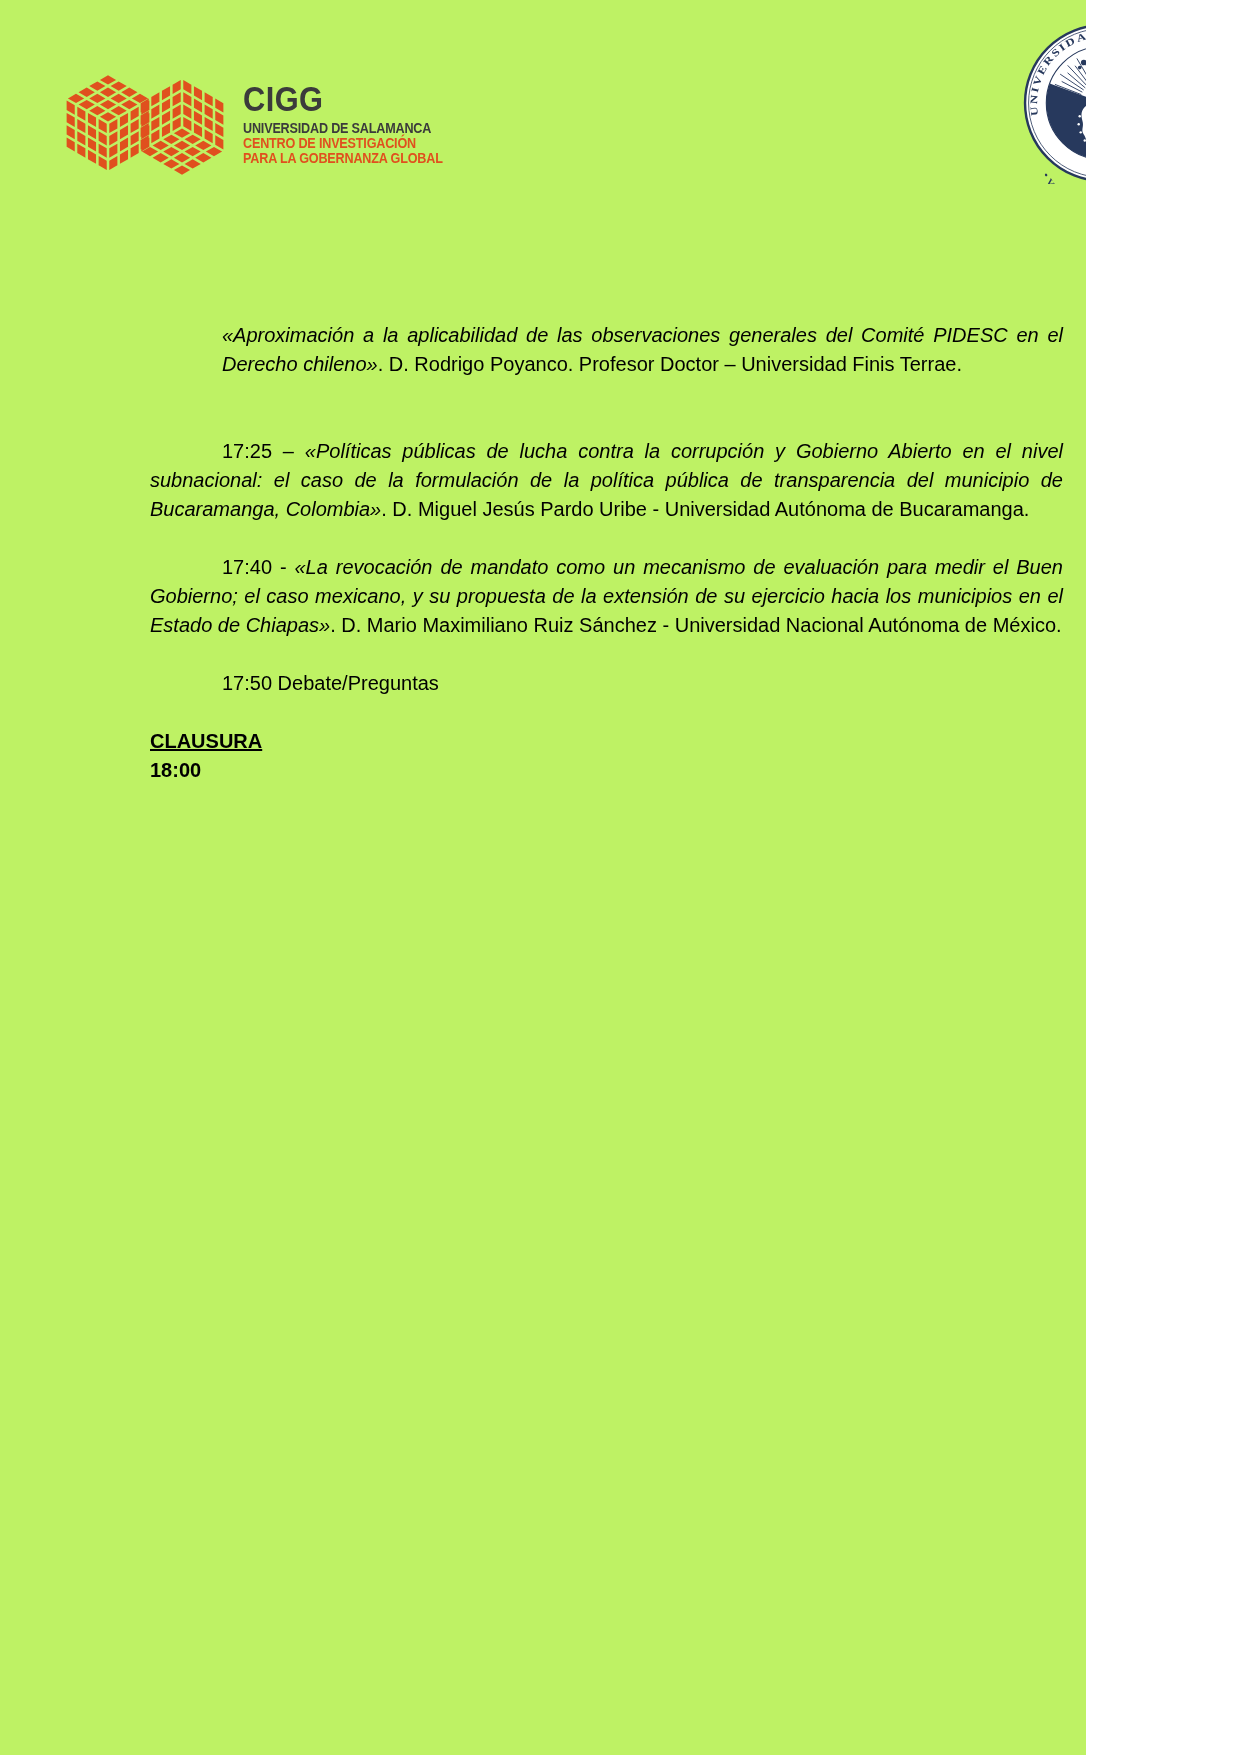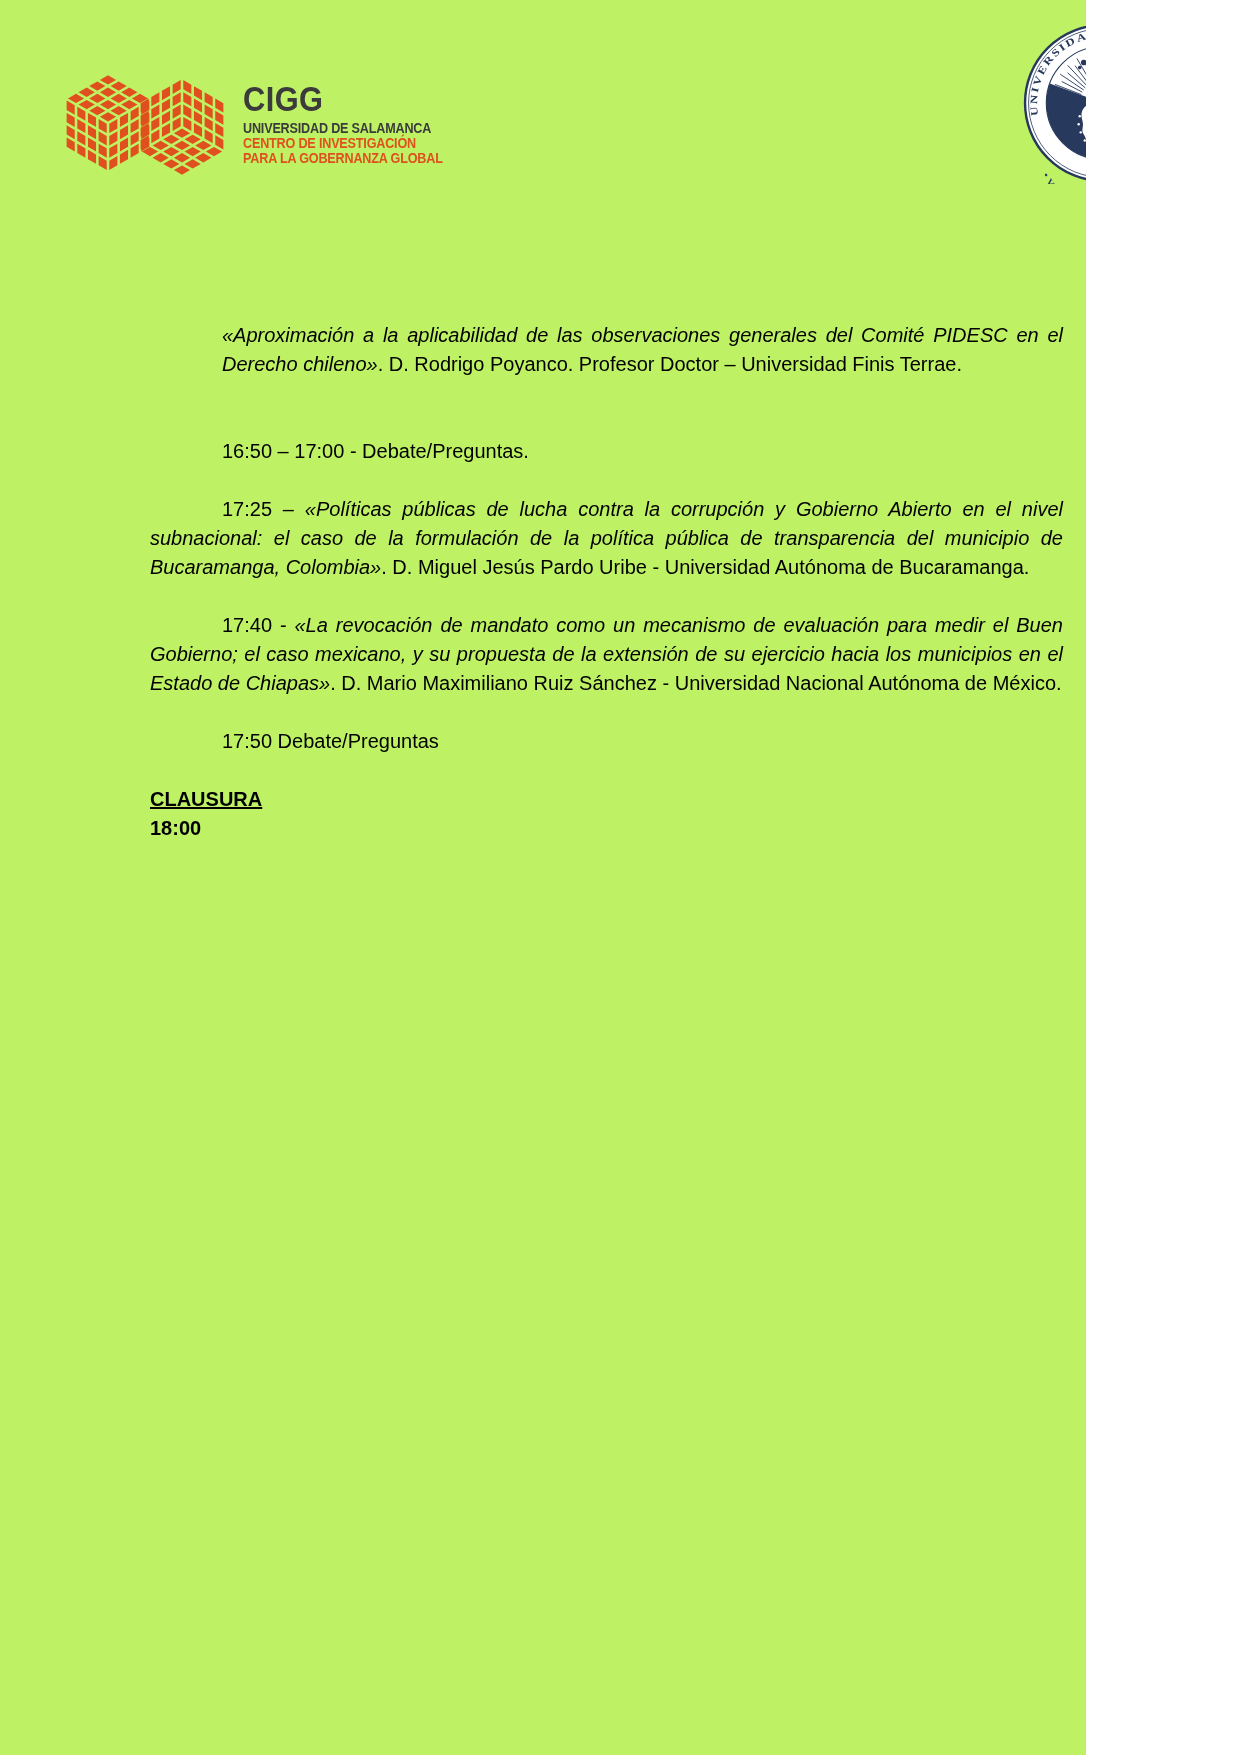--- a/index.html
+++ b/index.html
@@ -235,21 +235,20 @@
     </text>
     <text font-family="Liberation Serif, serif" font-weight="bold" font-size="8.5" letter-spacing="0.5" fill="#27395d">
       <textPath href="#arcBottom" startOffset="50%" text-anchor="middle" textLength="150" lengthAdjust="spacingAndGlyphs">• VINCE IN BONO MALVM •</textPath>
     </text>
   </svg>
 
   <div class="doc">
 
     <p class="block"><span class="q">«Aproximación a la aplicabilidad de las observaciones generales del Comité PIDESC en el Derecho chileno»</span><span>. D. Rodrigo Poyanco. Profesor Doctor – Universidad Finis Terrae.</span></p>
 
-    <p>16:50 – 17:00 - Debate/Preguntas.</p>
 
 
 
 
 
     <p><span>17:25 – </span><span class="q">«Políticas públicas de lucha contra la corrupción y Gobierno Abierto en el nivel subnacional: el caso de la formulación de la política pública de transparencia del municipio de Bucaramanga, Colombia»</span><span>. D. Miguel Jesús Pardo Uribe - Universidad Autónoma de Bucaramanga.</span></p>
 
     <p><span>17:40 - </span><span class="q">«La revocación de mandato como un mecanismo de evaluación para medir el Buen Gobierno; el caso mexicano, y su propuesta de la extensión de su ejercicio hacia los municipios en el Estado de Chiapas»</span><span>. D. Mario Maximiliano Ruiz Sánchez - Universidad Nacional Autónoma de México.</span></p>
 
     <p>17:50 Debate/Preguntas</p>

